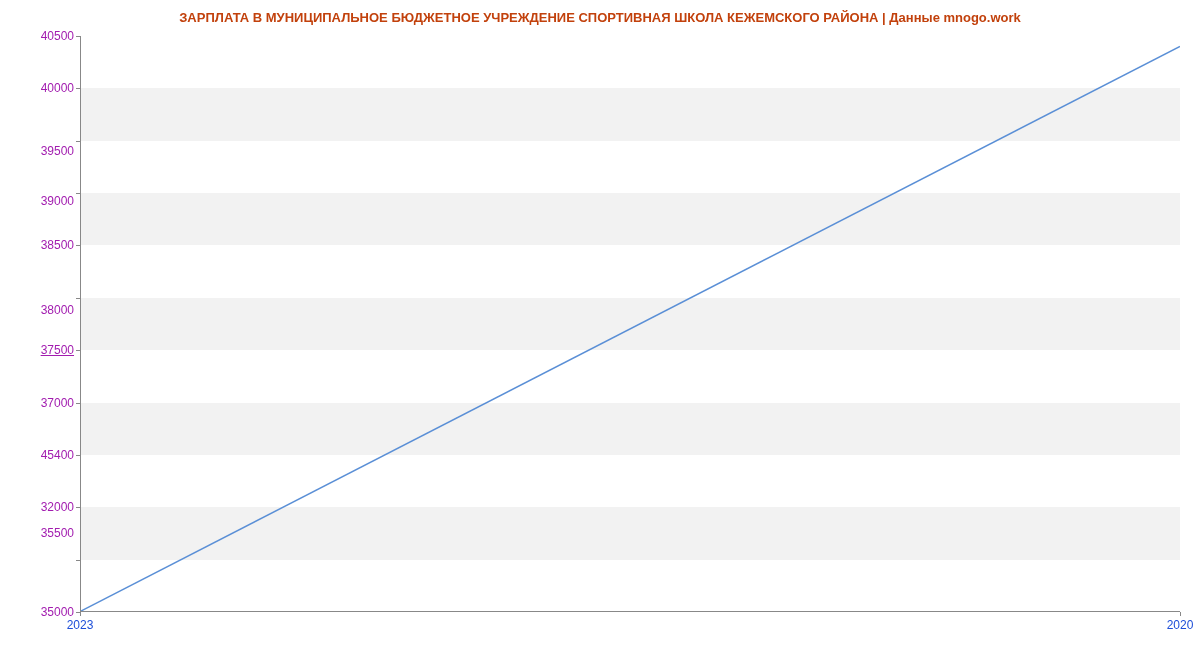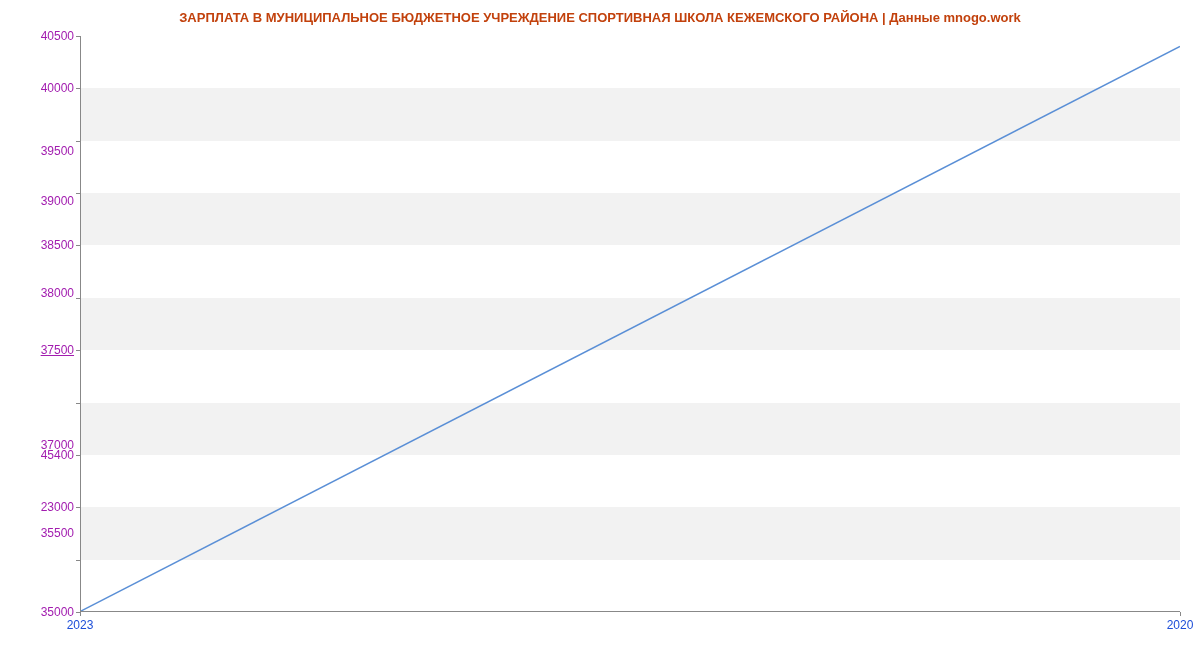--- a/index.html
+++ b/index.html
@@ -90,29 +90,29 @@
   <svg class="data-line" viewBox="0 0 1100 576" preserveAspectRatio="none">
     <line id="series-line" stroke="#5a8fd6" stroke-width="1.5" fill="none" x1="0" y1="576" x2="1100" y2="10.472727272727298"></line>
   </svg>
 </div>
 
 <div id="y-axis-container">
     <div class="y-tick-label" style="top: 612px;">35000</div>
     <div class="y-tick-mark" style="top: 612px;"></div>
     <div class="y-tick-label" style="top: 533px;">35500</div>
     <div class="y-tick-mark" style="top: 559.636px;"></div>
-    <div class="y-tick-label" style="top: 507.273px;">23000</div>
+    <div class="y-tick-label" style="top: 507.273px;">32000</div>
     <div class="y-tick-mark" style="top: 507.273px;"></div>
     <div class="y-tick-label" style="top: 454.909px;">45400</div>
     <div class="y-tick-mark" style="top: 454.909px;"></div>
-    <div class="y-tick-label" style="top: 402.545px; margin-top: 42px;">37000</div>
+    <div class="y-tick-label" style="top: 402.545px;">37000</div>
     <div class="y-tick-mark" style="top: 402.545px;"></div>
     <div class="y-tick-label" style="top: 350.182px; text-decoration: underline;">37500</div>
     <div class="y-tick-mark" style="top: 350.182px;"></div>
-    <div class="y-tick-label" style="top: 293px;">38000</div>
+    <div class="y-tick-label" style="top: 310px;">38000</div>
     <div class="y-tick-mark" style="top: 297.818px;"></div>
     <div class="y-tick-label" style="top: 245.455px;">38500</div>
     <div class="y-tick-mark" style="top: 245.455px;"></div>
     <div class="y-tick-label" style="top: 201px;">39000</div>
     <div class="y-tick-mark" style="top: 193.091px;"></div>
     <div class="y-tick-label" style="top: 140.727px; margin-top: 10px;">39500</div>
     <div class="y-tick-mark" style="top: 140.727px;"></div>
     <div class="y-tick-label" style="top: 88.3636px;">40000</div>
     <div class="y-tick-mark" style="top: 88.3636px;"></div>
     <div class="y-tick-label" style="top: 36px;">40500</div>

